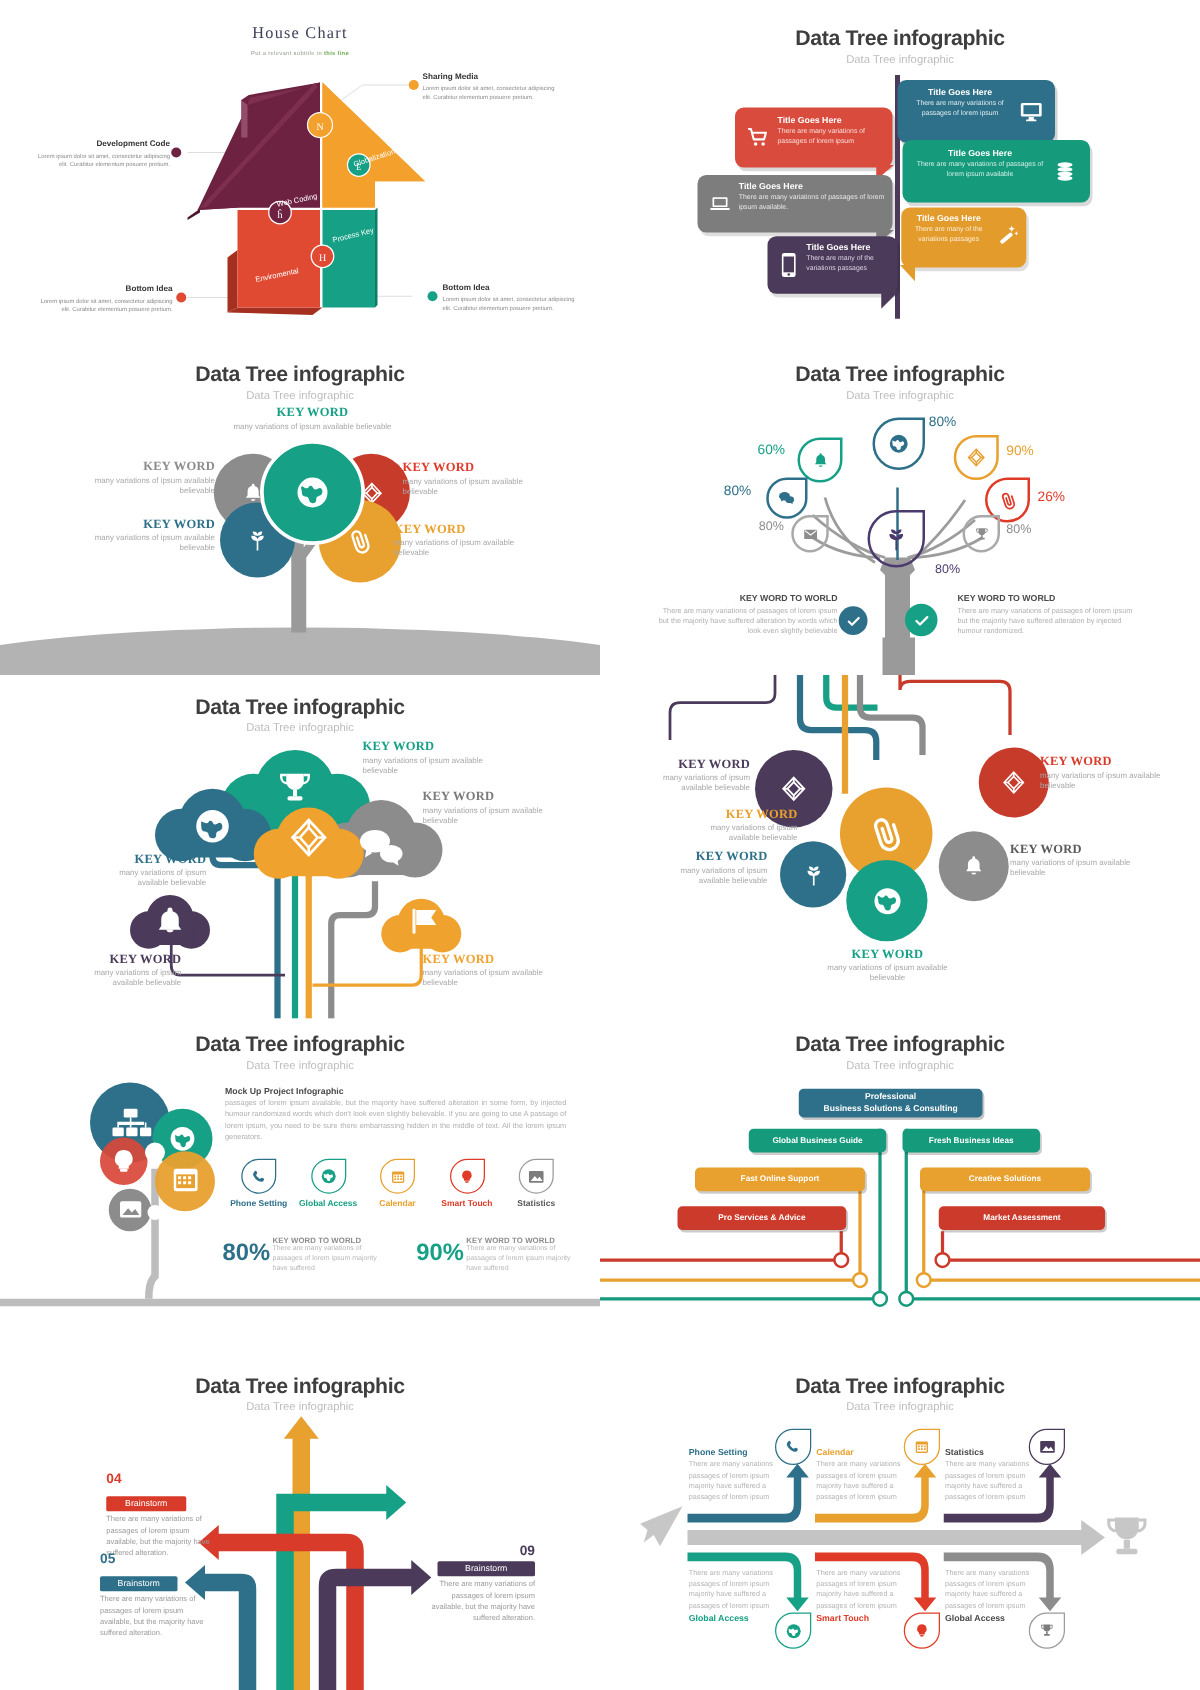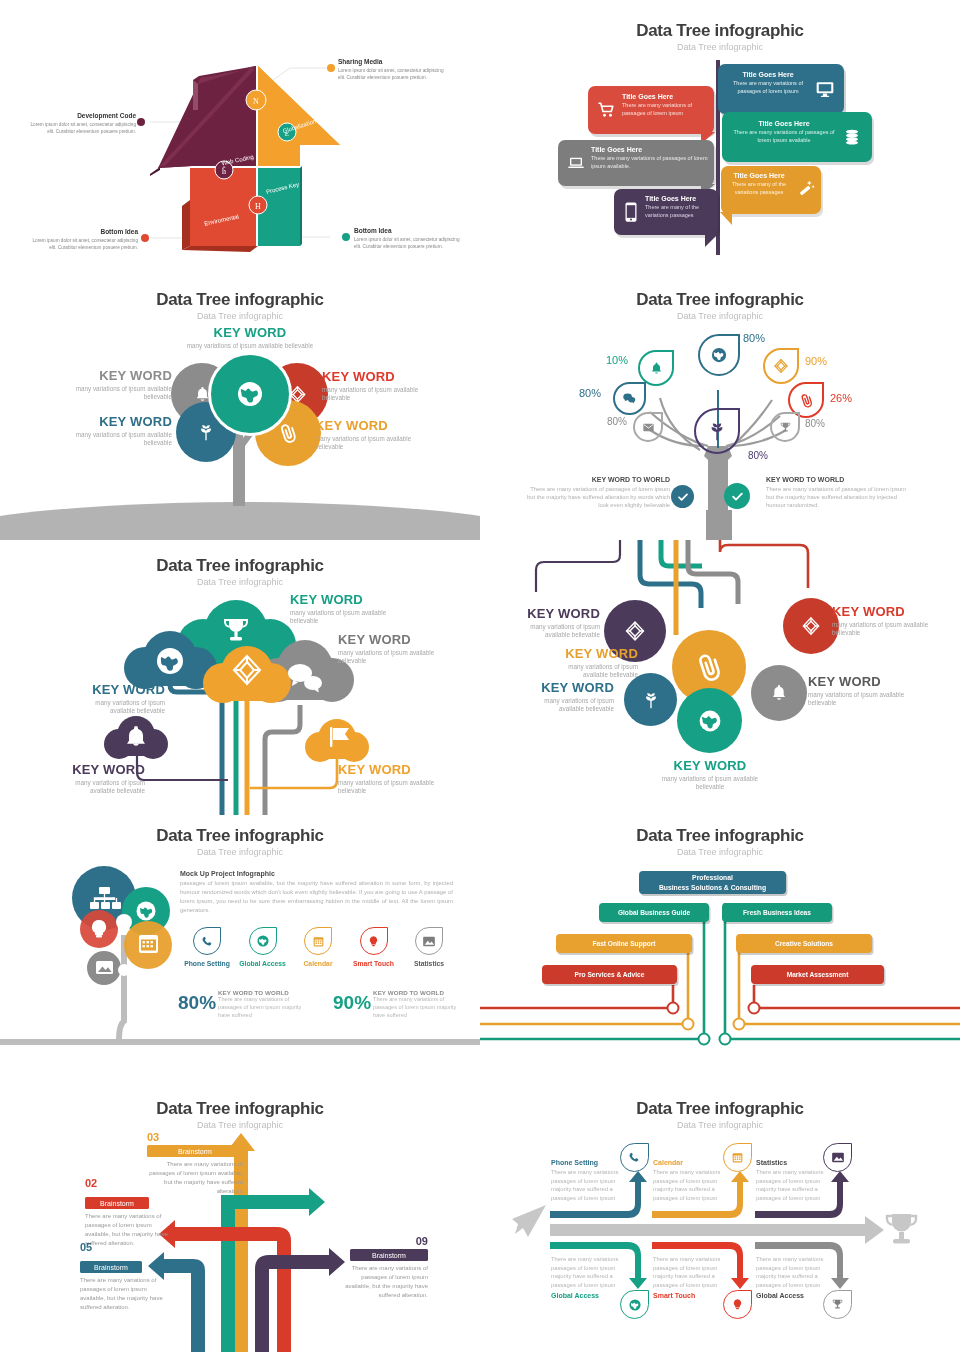--- a/index.html
+++ b/index.html
@@ -9,34 +9,40 @@
     font-family:"Liberation Sans", sans-serif;
     overflow:hidden;
     position:relative;
   }
   .grid { display:grid; grid-template-columns:480px 480px; grid-template-rows:270px 270px 275px 272px 265px; width:960px; height:1352px; }
   .panel { position:relative; overflow:hidden; background:#fff; }
 
   .ttl { text-align:center; font-size:17px; font-weight:bold; color:#3e3e3e; letter-spacing:-0.3px; }
   .sub { text-align:center; font-size:9px; color:#bdbdbd; margin-top:1px; }
 
-  .kw-h { font-size:13px; font-weight:bold; letter-spacing:0.2px; }
+  .kw-h { font-size:10px; font-weight:bold; letter-spacing:0.2px;font-family:Liberation Serif, serif; }
   .kw-b { font-size:6.3px; color:#a8a8a8; line-height:1.32; }
 
   .cnode { border-radius:50%; display:flex; align-items:center; justify-content:center; position:absolute; }
 
   svg { display:block; }
   .abs { position:absolute; }
 </style>
 </head>
 <body>
 
 <div class="grid">
 
   <div class="panel">
+    <div class="abs" style="left:0;top:18px;width:480px;">
+      <div style="text-align:center;font-family:'Liberation Serif',serif;font-size:13px;color:#3c3f58;letter-spacing:1px;">House Chart</div>
+      <div style="text-align:center;font-size:4.6px;color:#8d9a86;margin-top:6px;letter-spacing:.3px;">
+        <span>Put a relevant subtitle in </span><span style="color:#6aa84f;font-weight:bold;">this line</span>
+      </div>
+    </div>
 
     <svg class="abs" width="480" height="270" style="left:0;top:0;">
 
       <g stroke="#c9c9c9" stroke-width="0.5" fill="none">
         <path d="M150,122 L190,122 L250,70"></path>
         <path d="M150,238 L195,238 L215,205"></path>
         <path d="M330,68 L290,68 L262,88"></path>
         <path d="M330,237 L300,237 L285,212"></path>
       </g>
 
@@ -320,21 +326,21 @@
     </div>
     <div class="abs" style="left:214px;top:138px;width:46px;height:46px;border:2px solid #4B3A6E;border-radius:50% 0 50% 50%;display:flex;align-items:center;justify-content:center;">
       <svg width="22" height="22" viewBox="0 0 24 24">
           <path d="M12 22V11" stroke="#4B3A6E" stroke-width="1.5"></path>
           <path d="M12 13c-4 0-6-2-6-5 3-.5 5.2.8 6 3 .8-2.2 3-3.5 6-3 0 3-2 5-6 5z" fill="#4B3A6E"></path>
           <path d="M12 8c-3 0-4.6-1.6-4.6-4 2.4-.4 4 .6 4.6 2.4.6-1.8 2.2-2.8 4.6-2.4 0 2.4-1.6 4-4.6 4z" fill="#4B3A6E"></path>
         </svg>
     </div>
 
     <div class="abs" style="left:263px;top:62px;font-size:11px;font-weight:500;color:#2E7089;">80%</div>
-    <div class="abs" style="left:126px;top:84px;font-size:11px;font-weight:500;color:#16A085;">10%</div>
+    <div class="abs" style="left:126px;top:84px;font-size:11px;font-weight:500;color:#16A085;">60%</div>
     <div class="abs" style="left:325px;top:85px;font-size:11px;font-weight:500;color:#E8A02E;">90%</div>
     <div class="abs" style="left:99px;top:117px;font-size:11px;font-weight:500;color:#2E7089;">80%</div>
     <div class="abs" style="left:350px;top:122px;font-size:11px;font-weight:500;color:#E03A28;">26%</div>
     <div class="abs" style="left:127px;top:146px;font-size:10px;font-weight:500;color:#8C8C8C;">80%</div>
     <div class="abs" style="left:325px;top:148px;font-size:10px;font-weight:500;color:#8C8C8C;">80%</div>
     <div class="abs" style="left:268px;top:180px;font-size:10px;font-weight:500;color:#4B3A6E;">80%</div>
 
     <div class="abs" style="left:44px;top:206px;width:146px;text-align:right;">
       <div style="font-size:7px;font-weight:bold;color:#4a4a4a;">KEY WORD TO WORLD</div>
       <div style="font-size:5.8px;color:#b0b0b0;line-height:1.4;margin-top:2px;">There are many variations of passages of lorem ipsum but the majority have suffered alteration by words which look even slightly believable</div>
@@ -716,29 +722,24 @@
 
       <path d="M221,265 L221,108 L309,108 L309,101 L325,115 L309,129 L309,122 L235,122 L235,265 Z" fill="#16A085"></path>
 
       <path d="M291,265 L291,154 Q291,140 277,140 L175,140 L175,133 L159,147 L175,161 L175,154 L277,154 L277,265 Z" fill="#D93B2B"></path>
 
       <path d="M205,265 L205,184 Q205,172 193,172 L164,172 L164,165 L148,179 L164,193 L164,186 L191,186 L191,265 Z" fill="#2E7089"></path>
 
       <path d="M255,265 L255,182 Q255,168 269,168 L329,168 L329,161 L345,175 L329,189 L329,182 L269,182 L269,265 Z" fill="#4B3A5A"></path>
     </svg>
 
-    <div class="abs" style="left:147px;top:44px;width:96px;">
-      <div style="font-size:11px;font-weight:bold;color:#E8A02E;text-align:left;">03</div>
-      <div style="background:#E8A02E;color:#fff;font-size:7px;text-align:center;padding:2.6px 0;border-radius:1.5px;margin-top:2px;">Brainstorm</div>
-      <div style="font-size:6px;color:#9a9a9a;line-height:1.5;margin-top:3px;text-align:right;">There are many variations of passages of lorem ipsum available, but the majority have suffered alteration.</div>
-    </div>
 
 
     <div class="abs" style="left:85px;top:90px;width:64px;">
-      <div style="font-size:11px;font-weight:bold;color:#D93B2B;">02</div>
+      <div style="font-size:11px;font-weight:bold;color:#D93B2B;">04</div>
     </div>
     <div class="abs" style="left:85px;top:110px;width:64px;">
       <div style="background:#D93B2B;color:#fff;font-size:7px;text-align:center;padding:2.6px 0;border-radius:1.5px;">Brainstorm</div>
       <div style="font-size:6px;color:#9a9a9a;line-height:1.5;margin-top:3px;width:90px;">There are many variations of passages of lorem ipsum available, but the majority have suffered alteration.</div>
     </div>
 
     <div class="abs" style="left:80px;top:154px;width:64px;">
       <div style="font-size:11px;font-weight:bold;color:#2E7089;">05</div>
     </div>
     <div class="abs" style="left:80px;top:174px;width:62px;">

